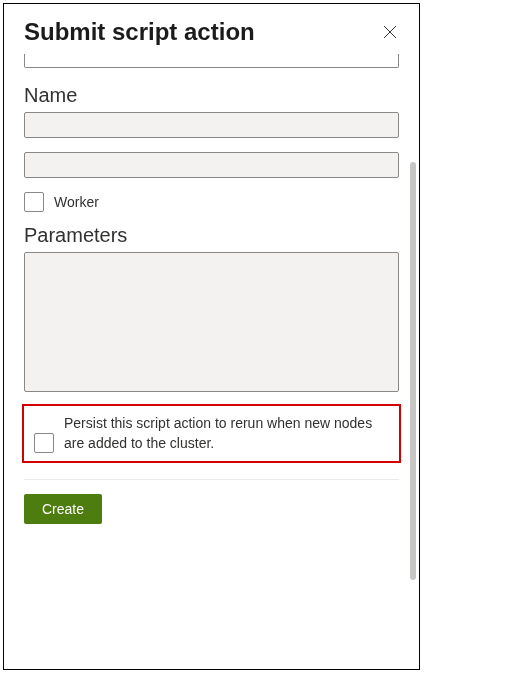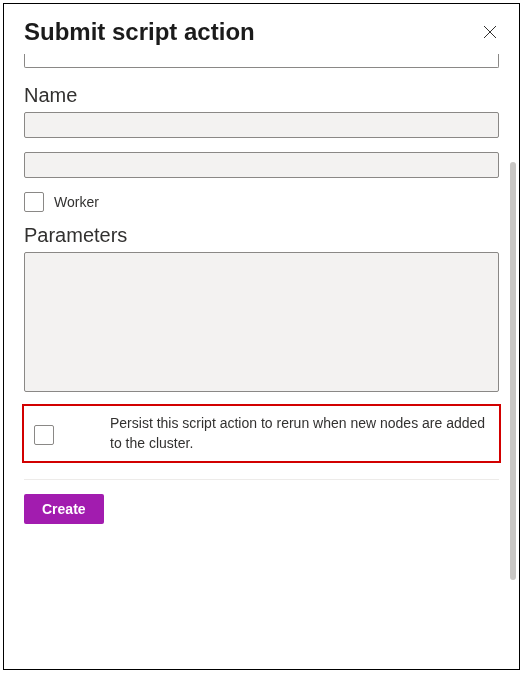--- a/index.html
+++ b/index.html
@@ -9,21 +9,21 @@
     }
     body {
       font-family: 'Segoe UI', Tahoma, sans-serif;
       background: #fff;
       width: 523px;
       height: 673px;
       position: relative;
     }
     .panel {
       border: 1px solid #000;
-      width: 517px;
+      width: 417px;
       height: 667px;
       margin: 3px;
       position: relative;
       overflow: hidden;
     }
     .header {
       display: flex;
       justify-content: space-between;
       align-items: center;
       padding: 14px 20px 8px 20px;
@@ -105,44 +105,43 @@
       resize: none;
       margin-bottom: 8px;
     }
     .persist-box {
       border: 2px solid #d20000;
       padding: 8px 10px;
       margin: 0 -2px;
     }
     .persist-row {
       display: flex;
-      align-items: center;
-      gap: 46px;
+      align-items: flex-end;
     }
     .persist-row .checkbox {
       margin-top: 2px;
     }
     .persist-row .checkbox-label {
       line-height: 1.4;
     }
     .divider {
       border: none;
       border-top: 1px solid #edebe9;
       margin: 16px 0 14px 0;
     }
     .footer {
       padding: 0 20px 16px 20px;
     }
     .create-btn {
-      background: #a21caf;
+      background: #4d7c0f;
       color: #fff;
       border: none;
       padding: 7px 18px;
       font-size: 14px;
-      font-weight: 700;
+      font-weight: 400;
       border-radius: 2px;
       cursor: pointer;
       font-family: inherit;
     }
     .scrollbar-track {
       width: 6px;
       background: transparent;
       position: absolute;
       right: 3px;
       top: 158px;

